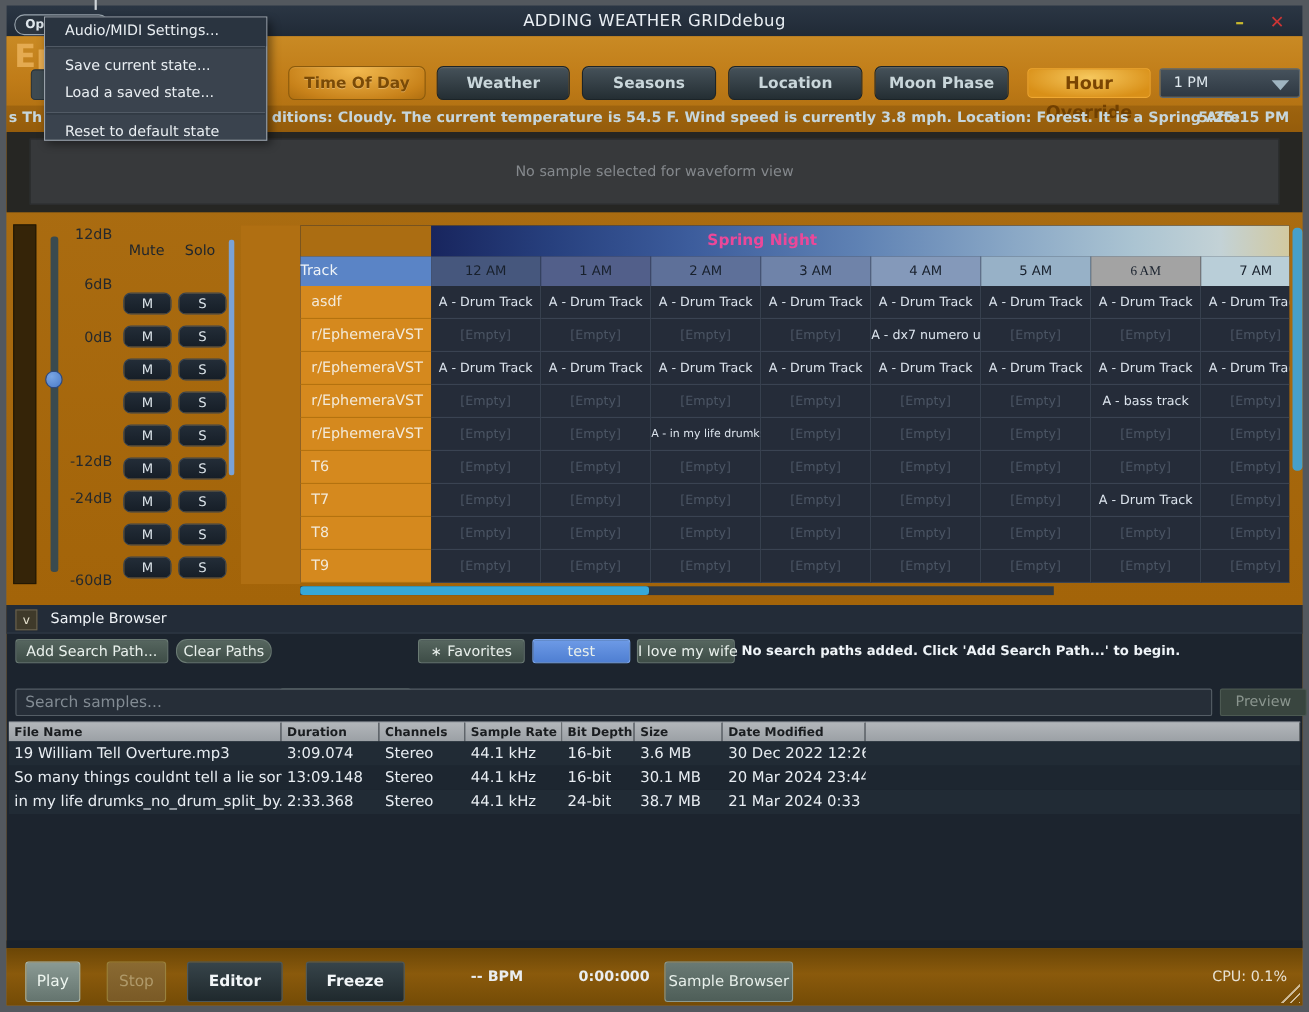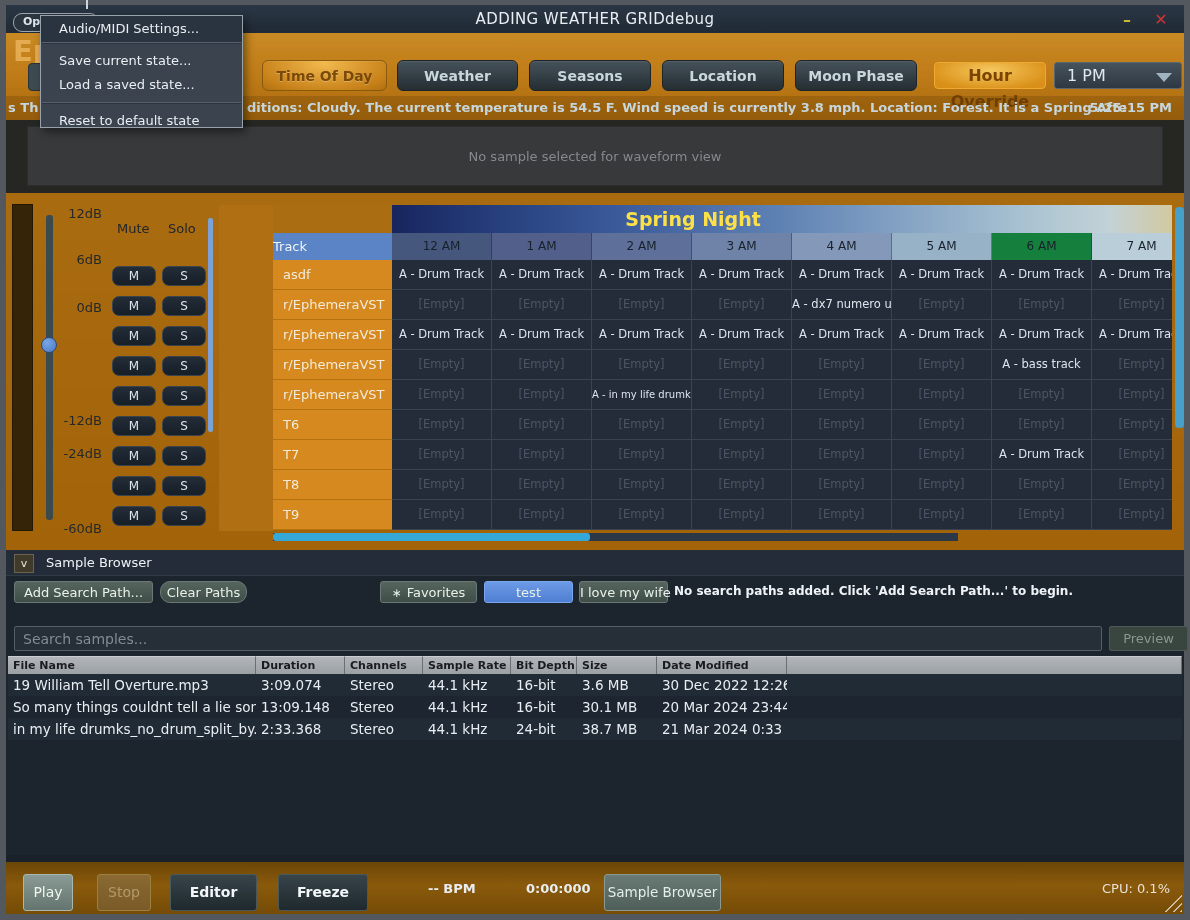--- a/index.html
+++ b/index.html
@@ -28,21 +28,21 @@
 
   .tab-btn { position:absolute; top:27px; height:31px; border-radius:6px; text-align:center; line-height:31px;
     font-size:14px; font-weight:bold; color:#c9d6da; background:linear-gradient(180deg,#46525a,#242e33);
     border:1px solid #1c2428; box-shadow:inset 0 1px 0 rgba(255,255,255,.08); cursor:pointer; }
   .tab-active { color:#7a4a06; background:radial-gradient(ellipse at 50% 10%,#f2b94e,#c8821a 75%,#b06f10);
     border:1px solid #8a5a0c; text-shadow:0 1px 0 rgba(255,255,255,.25); }
   .hour-override { position:absolute; top:29px; height:27px; left:928px; width:112px; border-radius:4px;
     background:radial-gradient(ellipse at 50% 30%,#f6c85e,#d99018 80%); border:1px solid #f0a830;
     color:#7a4502; font-size:16px; font-weight:bold; text-align:center; line-height:26px; cursor:pointer; }
   .hour-select { position:absolute; top:29px; height:27px; left:1048px; width:128px; border-radius:3px;
-    background:linear-gradient(180deg,#46525c,#2e3842); border:1px solid #5a6670; color:#dfe8ee; font-size:16px;
+    background:linear-gradient(180deg,#46525c,#2e3842); border:1px solid #5a6670; color:#dfe8ee; font-size:13px;
     line-height:26px; padding-left:12px; cursor:pointer; }
   .select-arrow { position:absolute; right:9px; top:10px; width:0; height:0;
     border-left:8px solid transparent; border-right:8px solid transparent; border-top:9px solid #9fb4c0; }
 
   
   .mid-section { position:absolute; left:0; top:87px; width:1178px; height:430px;
     background:linear-gradient(180deg,#ab6d12,#a36409); }
   .wave-strip { position:absolute; left:0; top:0; width:1178px; height:73px; background:#262623; }
   .wave-panel { position:absolute; left:21px; top:6px; width:1136px; height:60px; background:#37393b;
     border:1px solid #2a2c2e; display:flex; align-items:center; justify-content:center; }
@@ -60,21 +60,21 @@
   .ms-btn.m { left:106px; } .ms-btn.s { left:156px; }
   .mixer-scroll { position:absolute; left:202px; top:98px; width:5px; height:214px; background:#7aa2d6; border-radius:2px; }
   .gutter { position:absolute; left:213px; top:85px; width:54px; height:326px; background:#b06f12; }
 
   
   .grid-wrap { position:absolute; left:267px; top:85px; width:899px; height:325px; overflow:hidden; background:#252c39; }
   .banner-row { position:relative; height:28px; display:flex; }
   .banner-spacer { width:119px; background:#ab6d12; }
   .banner { flex:1; background:linear-gradient(90deg,#18255e 0%,#27407e 14%,#3c5c9c 30%,#5f82b4 50%,#8aa8c6 68%,#abc4d2 82%,#c3d2d6 92%,#d2c9a0 100%); }
   .banner-label { position:absolute; left:0; top:0; width:840px; height:28px; text-align:center; line-height:28px;
-    color:#fde047; font-weight:bold; font-size:19px; }
+    color:#ec4899; font-weight:bold; font-size:14px; }
   .hour-row { display:flex; height:27px; }
   .track-head { width:119px; background:#5a84c6; color:#eef3f8; font-size:13px; line-height:27px; flex:none; }
   .hour-cell { width:100px; flex:none; color:#18202c; font-size:12px; text-align:center; line-height:27px;
     border-right:1px solid rgba(15,20,35,.35); cursor:pointer; }
   .grid-row { display:flex; height:30px; }
   .track-cell { width:119px; flex:none; background:#d5891e; border-bottom:1px solid #b4720f; color:#f3ead9;
     font-size:13px; line-height:29px; padding-left:10px; cursor:pointer; }
   .grid-cell { width:100px; flex:none; background:#252c39; border-right:1px solid #3a4352; border-bottom:1px solid #3a4352;
     color:#dce4ed; font-size:11.5px; text-align:center; line-height:29px; white-space:nowrap; overflow:hidden; cursor:pointer; }
   .grid-cell.empty { color:#4b5564; }
@@ -247,21 +247,21 @@
           <div class="banner-label">Spring Night</div>
         </div>
         <div class="hour-row" id="hour-row">
           <div class="track-head">Track</div>
         <div class="hour-cell" style="background: rgb(70, 87, 125);">12 AM</div>
             <div class="hour-cell" style="background: rgb(82, 95, 138);">1 AM</div>
             <div class="hour-cell" style="background: rgb(94, 112, 153);">2 AM</div>
             <div class="hour-cell" style="background: rgb(111, 131, 169);">3 AM</div>
             <div class="hour-cell" style="background: rgb(132, 153, 186);">4 AM</div>
             <div class="hour-cell" style="background: rgb(151, 177, 199);">5 AM</div>
-            <div class="hour-cell" style="background: #15803d;">6 AM</div>
+            <div class="hour-cell" style="background: #a3a3a3; font-family: Liberation Serif, serif;">6 AM</div>
             <div class="hour-cell" style="background: rgb(185, 206, 216);">7 AM</div>
           </div>
         <div id="grid-body">
             <div class="grid-row">
               <div class="track-cell">asdf</div>
               <div class="grid-cell">A - Drum Track</div>
               <div class="grid-cell">A - Drum Track</div>
               <div class="grid-cell">A - Drum Track</div>
               <div class="grid-cell">A - Drum Track</div>
               <div class="grid-cell">A - Drum Track</div>

